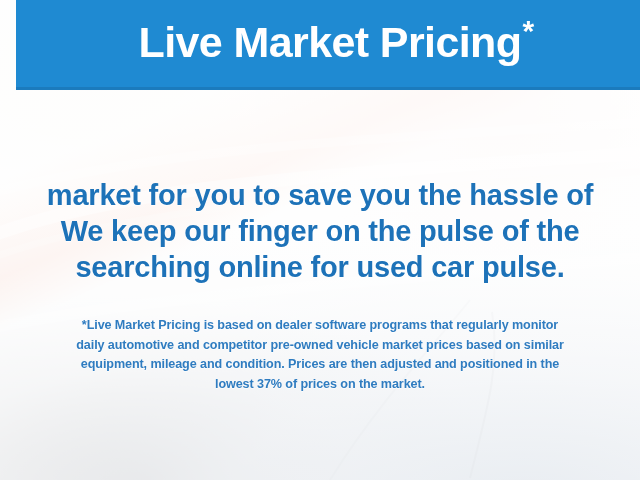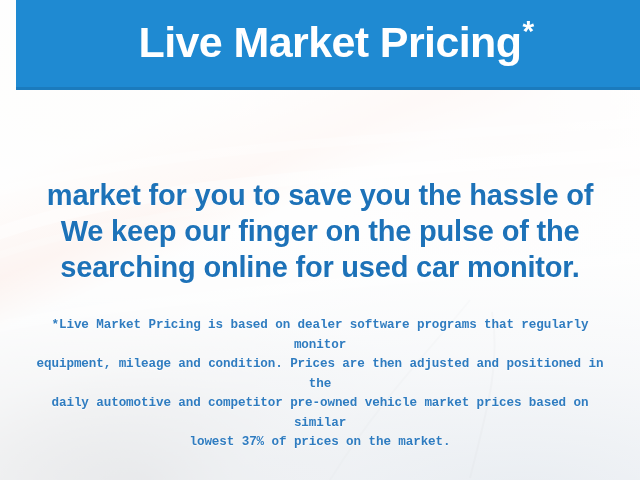--- a/index.html
+++ b/index.html
@@ -122,21 +122,20 @@
     top: 223px;
     left: 30px;
     width: 580px;
     text-align: center;
     color: #2f7cc0;
     font-size: 12.6px;
     font-weight: bold;
     line-height: 19.5px;
     letter-spacing: -0.1px;
     text-shadow: 0 1px 1px rgba(255,255,255,0.8);
-    font-family: Liberation Mono, monospace;
   }
 </style>
 </head>
 <body>
 
 <div id="promo-card">
 
   <div id="bg-photo"></div>
 
   <svg id="bg-curves" viewBox="0 0 640 480" preserveAspectRatio="none" xmlns="http://www.w3.org/2000/svg">
@@ -152,24 +151,24 @@
 
   <div id="header-banner">
     <h1 id="header-title"><span>Live Market Pricing</span><span class="asterisk">*</span></h1>
   </div>
 
   <div id="content">
 
     <div id="headline">
       <div>market for you to save you the hassle of</div>
       <div>We keep our finger on the pulse of the</div>
-      <div>searching online for used car monitor.</div>
+      <div>searching online for used car pulse.</div>
     </div>
 
     <div id="disclaimer">
       <div>*Live Market Pricing is based on dealer software programs that regularly monitor</div>
+      <div>daily automotive and competitor pre-owned vehicle market prices based on similar</div>
       <div>equipment, mileage and condition. Prices are then adjusted and positioned in the</div>
-      <div>daily automotive and competitor pre-owned vehicle market prices based on similar</div>
       <div>lowest 37% of prices on the market.</div>
     </div>
 
   </div>
 </div>
 
 </body></html>

